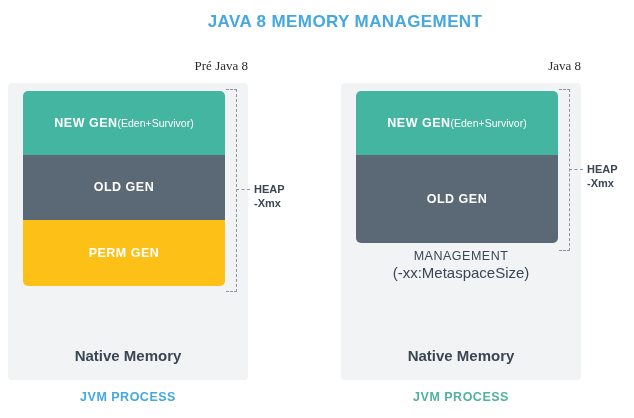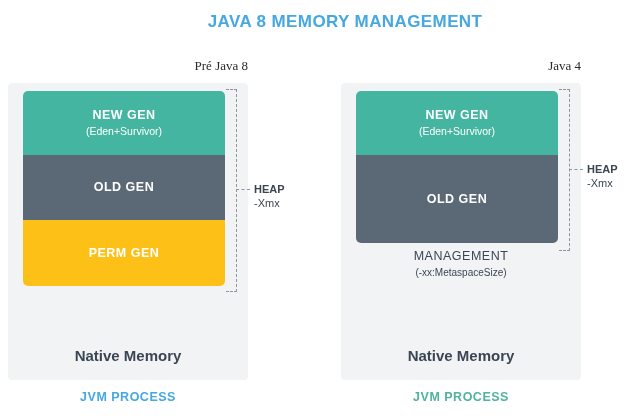--- a/index.html
+++ b/index.html
@@ -64,21 +64,21 @@
     left: 15px;
     top: 8px;
     width: 202px;
     border-radius: 5px;
     overflow: hidden;
   }
   .block {
     box-sizing: border-box;
     width: 100%;
     display: flex;
-    flex-direction: column;
+    flex-direction: row;
     align-items: center;
     justify-content: center;
     color: #ffffff;
   }
   .block .b-title {
     font-size: 12.5px;
     font-weight: bold;
     letter-spacing: 0.5px;
     line-height: 17px;
   }
@@ -99,21 +99,21 @@
     width: 100%;
     text-align: center;
     color: #3b4654;
   }
   .plain-label .pl-title {
     font-size: 12.5px;
     letter-spacing: 0.5px;
     line-height: 18px;
   }
   .plain-label .pl-sub {
-    font-size: 10px;
+    font-size: 15px;
     line-height: 15px;
   }
 
   .native-memory {
     position: absolute;
     left: 0;
     width: 100%;
     text-align: center;
     font-size: 15px;
     font-weight: bold;
@@ -158,21 +158,21 @@
   }
 
   .heap-label {
     position: absolute;
     color: #3b4654;
     font-size: 11px;
     font-weight: bold;
     line-height: 14px;
     white-space: nowrap;
   }
-  .heap-label .hl-xmx { font-weight: normal; }
+  .heap-label .hl-xmx { font-weight: bold; }
 </style>
 </head>
 <body>
 
 <div class="title">JAVA 8 MEMORY MANAGEMENT</div>
 
 <div class="column left">
 
   <div class="col-heading">Pré Java 8</div>
 
@@ -210,21 +210,21 @@
     </div>
 
   </div>
 
   <div class="jvm-process blue">JVM PROCESS</div>
 
 </div>
 
 <div class="column right">
 
-  <div class="col-heading">Java 4</div>
+  <div class="col-heading">Java 8</div>
 
   <div class="jvm-box">
 
     <div class="blocks">
 
       <div class="block newgen">
         <div class="b-title">NEW GEN</div>
         <div class="b-sub">(Eden+Survivor)</div>
       </div>
 

